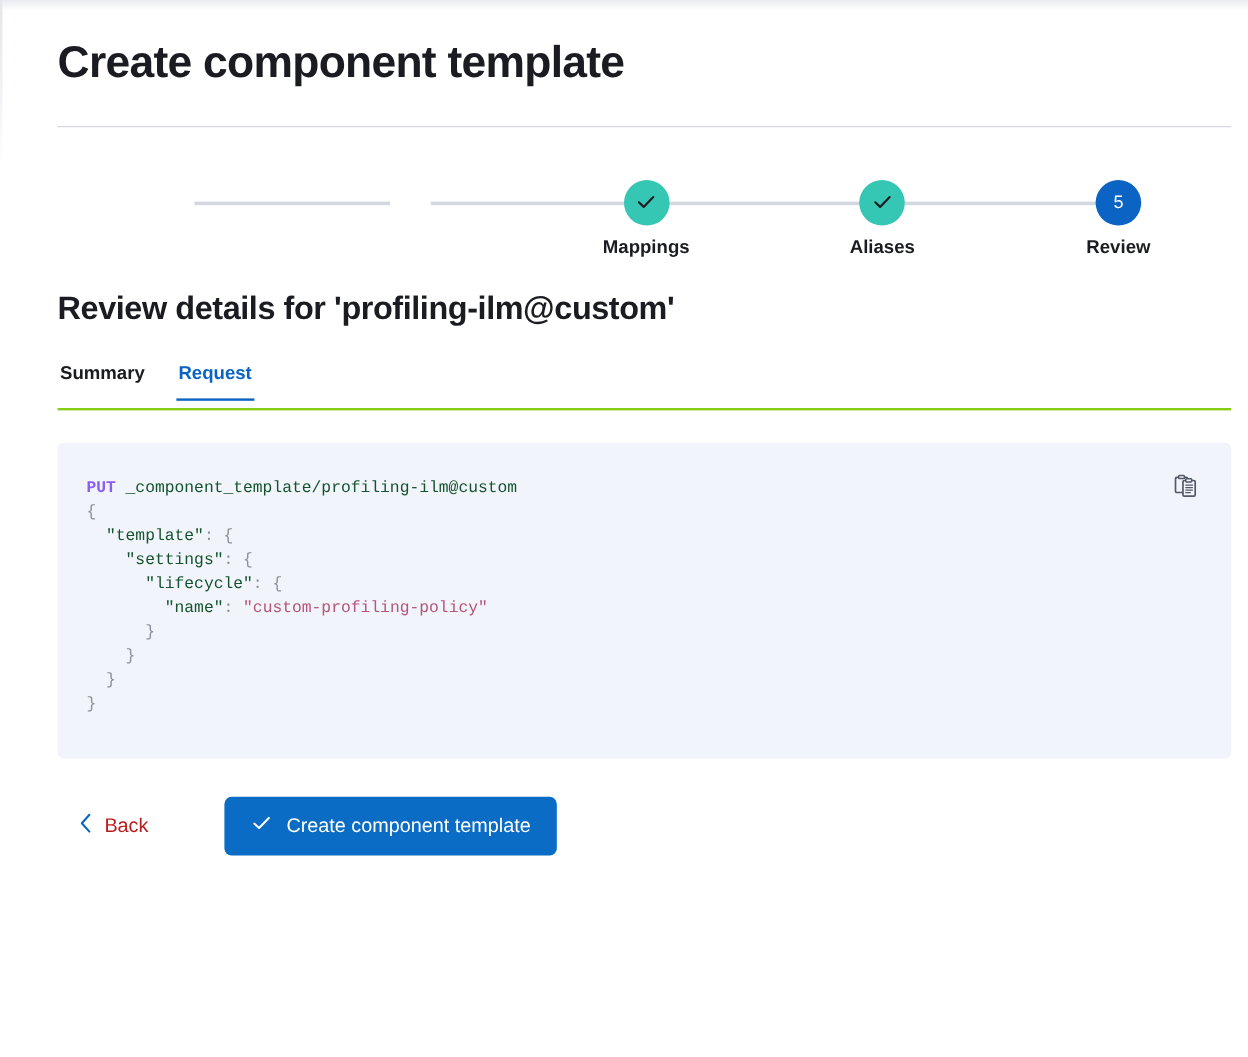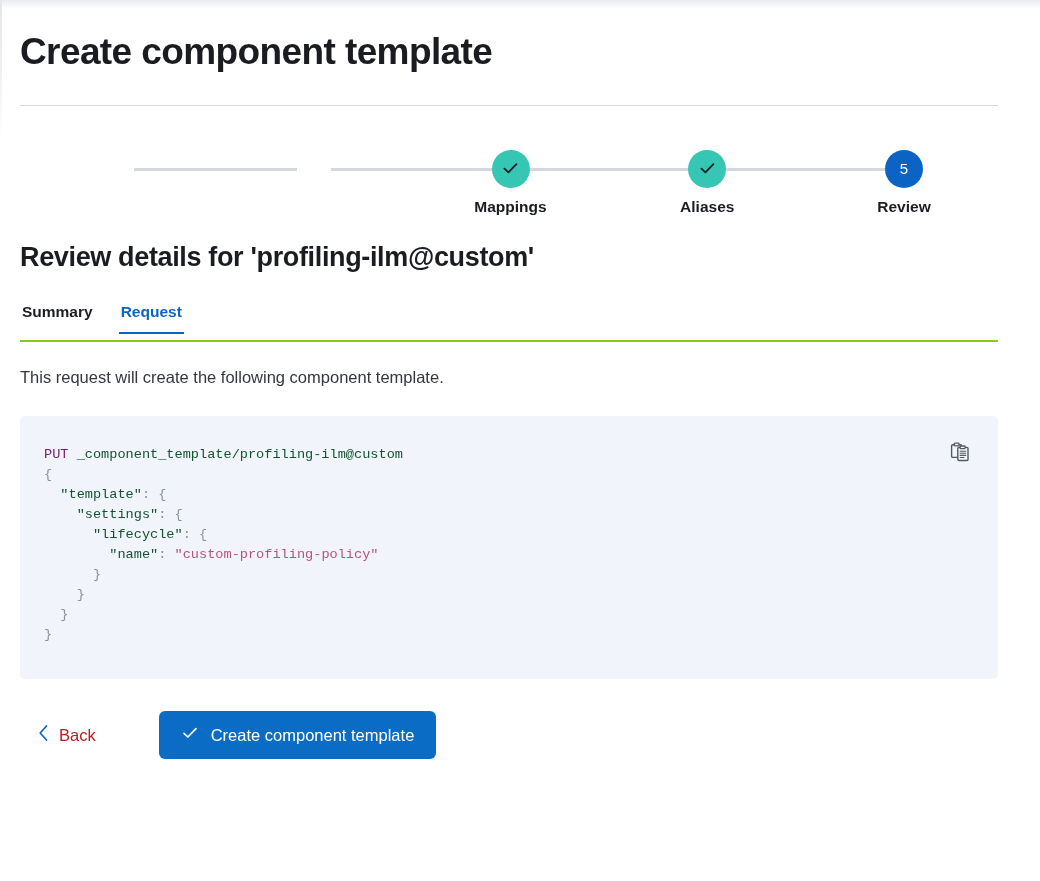--- a/index.html
+++ b/index.html
@@ -32,21 +32,21 @@
     height: 881px;
     background: linear-gradient(to bottom, #e4e6ea 0%, #eef0f3 8%, #ffffff 16%);
   }
 
   .page {
     position: absolute;
     top: 0; left: 0;
     width: 1040px;
     height: 755px;
     box-sizing: border-box;
-    padding: 0 20px;
+    padding: 0 48px;
   }
 
   
   .page-title {
     margin: 0;
     padding-top: 30px;
     font-size: 37px;
     line-height: 1.18;
     font-weight: bold;
     letter-spacing: -0.6px;
@@ -177,21 +177,21 @@
     padding: 0 24px;
     font-family: "Liberation Mono", "DejaVu Sans Mono", monospace;
     font-size: 13.6px;
     line-height: 20px;
     white-space: pre;
     color: #5f6875;
   }
   .code-pre .tok-key { color: #14532d; }
   .code-pre .tok-punc { color: #8a909c; }
   .code-pre .tok-str { color: #b5547c; }
-  .code-pre .tok-method { color: #701a75; }
+  .code-pre .tok-method { color: #8b5cf6; font-weight: bold; }
   .copy-btn {
     position: absolute;
     top: 22px;
     right: 24px;
     width: 28px;
     height: 28px;
     display: flex;
     align-items: center;
     justify-content: center;
     background: none;
@@ -271,21 +271,20 @@
           <span class="num">5</span>
         </div>
         <div class="step-label">Review</div>
       </div>
     </div>
 
   <h2 class="review-heading">Review details for 'profiling-ilm@custom'</h2>
 
   <div class="tabs" id="tabs"><button class="tab">Summary</button><button class="tab active">Request</button></div>
 
-  <p class="description">This request will create the following component template.</p>
 
   <div class="code-panel">
     <pre class="code-pre" id="code-pre"><span class="tok-method">PUT </span><span class="tok-key">_component_template/profiling-ilm@custom</span>
 <span class="tok-punc">{</span>
 <span class="tok-punc">  </span><span class="tok-key">"template"</span><span class="tok-punc">: {</span>
 <span class="tok-punc">    </span><span class="tok-key">"settings"</span><span class="tok-punc">: {</span>
 <span class="tok-punc">      </span><span class="tok-key">"lifecycle"</span><span class="tok-punc">: {</span>
 <span class="tok-punc">        </span><span class="tok-key">"name"</span><span class="tok-punc">: </span><span class="tok-str">"custom-profiling-policy"</span>
 <span class="tok-punc">      }</span>
 <span class="tok-punc">    }</span>

